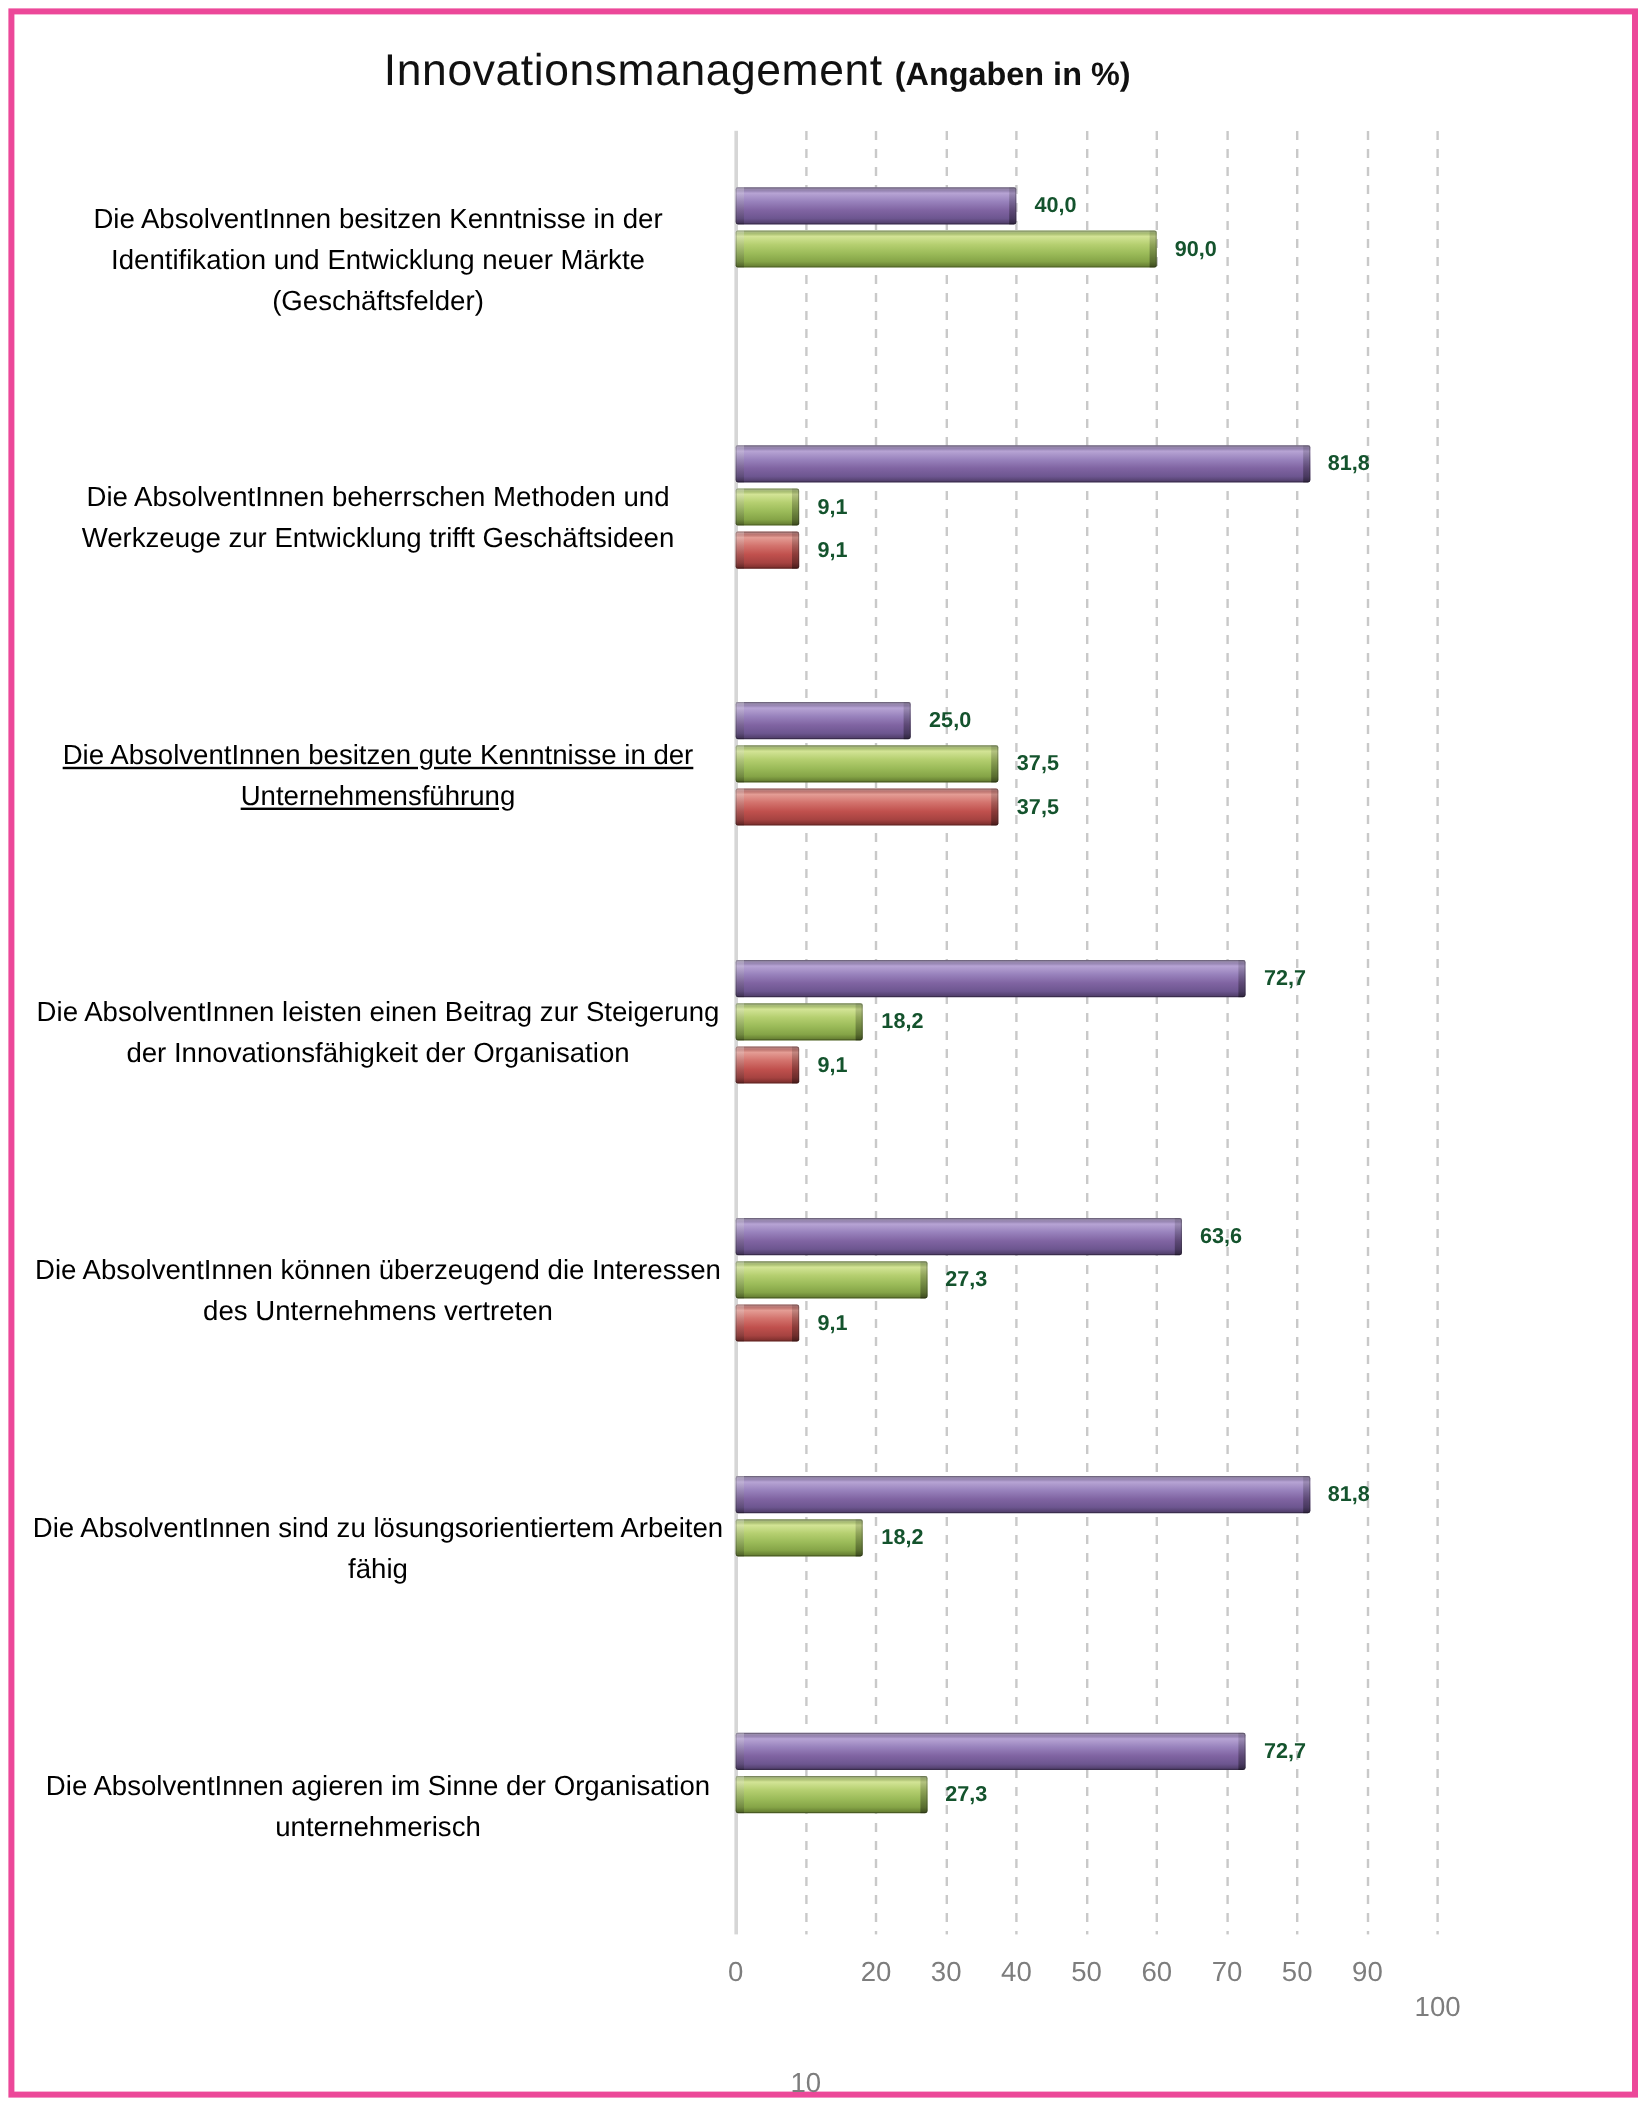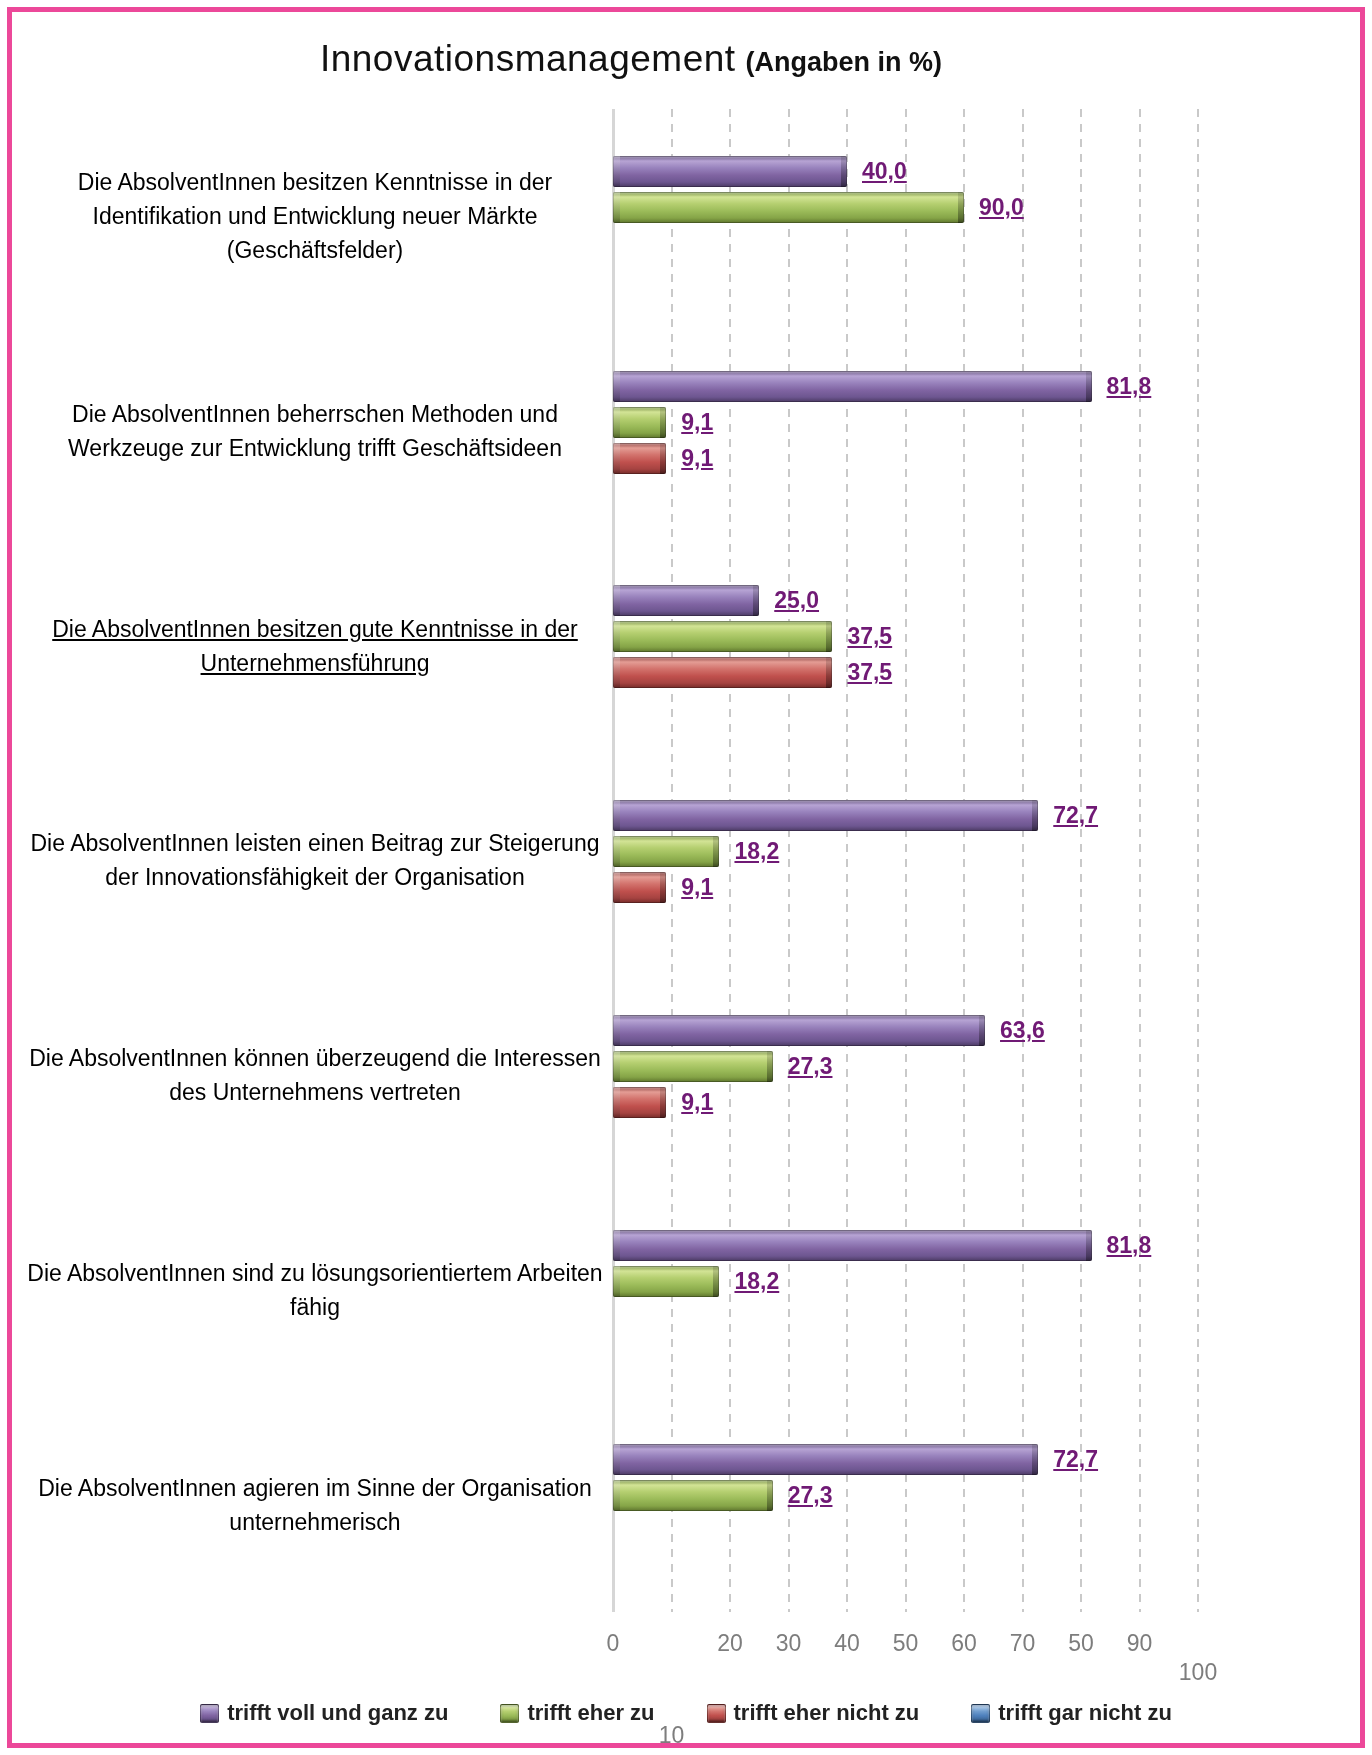--- a/index.html
+++ b/index.html
@@ -20,21 +20,21 @@
     box-shadow:inset 0 0 0 1px rgba(0,0,0,.25), inset 0 2px 2px rgba(255,255,255,.35);}
   .bar::after{content:"";position:absolute;right:0;top:0;bottom:0;width:6px;
     background:linear-gradient(to bottom,rgba(0,0,0,.10),rgba(0,0,0,.38));border-radius:0 2px 2px 0;}
   .bar::before{content:"";position:absolute;left:0;top:0;bottom:0;width:7px;
     background:linear-gradient(to bottom,rgba(255,255,255,.25),rgba(0,0,0,.22));border-radius:2px 0 0 2px;}
   .s0{background:linear-gradient(to bottom,#5d4a79 0%,#b7a4d4 16%,#9983bd 38%,#8064A2 62%,#6d5690 84%,#4b3a63 100%);}
   .s1{background:linear-gradient(to bottom,#6f8a38 0%,#d3e496 16%,#b5cf70 38%,#9BBB59 62%,#85a447 84%,#5e752d 100%);}
   .s2{background:linear-gradient(to bottom,#8a3937 0%,#e49d95 16%,#d3736d 38%,#C0504D 62%,#a64341 84%,#752b29 100%);}
   .s3{background:linear-gradient(to bottom,#3a6190 0%,#9dbfe4 16%,#6f9cce 38%,#4F81BD 62%,#416fa5 84%,#2c4d75 100%);}
 
-  .val{position:absolute;font-size:23px;font-weight:700;color:#701a75;line-height:31px;white-space:nowrap;text-decoration:underline;}
+  .val{position:absolute;font-size:18px;font-weight:700;color:#14532d;line-height:31px;white-space:nowrap;}
 
   .catlabel{position:absolute;left:12px;width:582px;display:flex;align-items:center;justify-content:center;
     text-align:center;font-size:23px;line-height:34px;color:#000;}
 
   .xtick{position:absolute;width:60px;margin-left:-30px;text-align:center;font-size:23px;color:#7d7d7d;}
 
   #legend{position:absolute;left:0;right:0;top:1688px;display:flex;justify-content:center;gap:52px;align-items:center;}
   .legend-item{display:flex;align-items:center;gap:8px;}
   .legend-swatch{width:17px;height:17px;border:1px solid rgba(0,0,0,.35);border-radius:2px;
     box-shadow:inset 0 2px 2px rgba(255,255,255,.5), inset 0 -2px 3px rgba(0,0,0,.3);}
@@ -111,31 +111,13 @@
       <div class="xtick" style="left: 718px; top: 1618px;">20</div>
       <div class="xtick" style="left: 776.5px; top: 1618px;">30</div>
       <div class="xtick" style="left: 835px; top: 1618px;">40</div>
       <div class="xtick" style="left: 893.5px; top: 1618px;">50</div>
       <div class="xtick" style="left: 952px; top: 1618px;">60</div>
       <div class="xtick" style="left: 1010.5px; top: 1618px;">70</div>
       <div class="xtick" style="left: 1069px; top: 1618px;">50</div>
       <div class="xtick" style="left: 1127.5px; top: 1618px;">90</div>
       <div class="xtick" style="left: 1186px; top: 1618px; margin-top: 29px;">100</div>
     </div>
-  <div id="legend">
-      <div class="legend-item">
-        <span class="legend-swatch s0"></span>
-        <span class="legend-label">trifft voll und ganz zu</span>
-      </div>
-      <div class="legend-item">
-        <span class="legend-swatch s1"></span>
-        <span class="legend-label">trifft eher zu</span>
-      </div>
-      <div class="legend-item">
-        <span class="legend-swatch s2"></span>
-        <span class="legend-label">trifft eher nicht zu</span>
-      </div>
-      <div class="legend-item">
-        <span class="legend-swatch s3"></span>
-        <span class="legend-label">trifft gar nicht zu</span>
-      </div>
-    </div>
 </div>
 
 </body></html>

